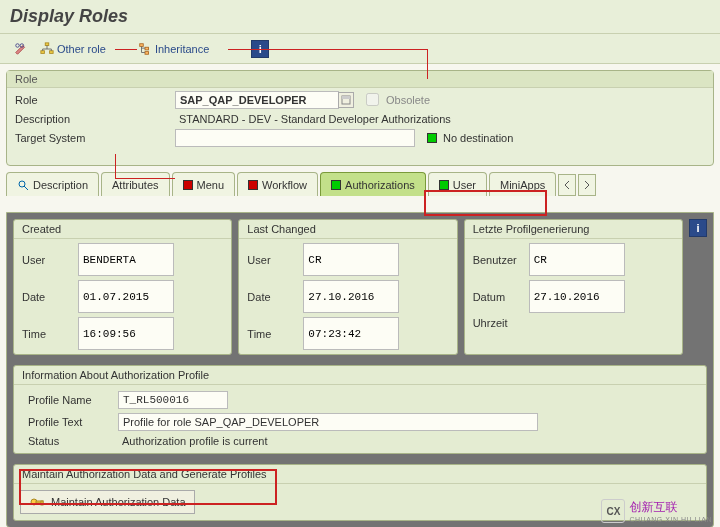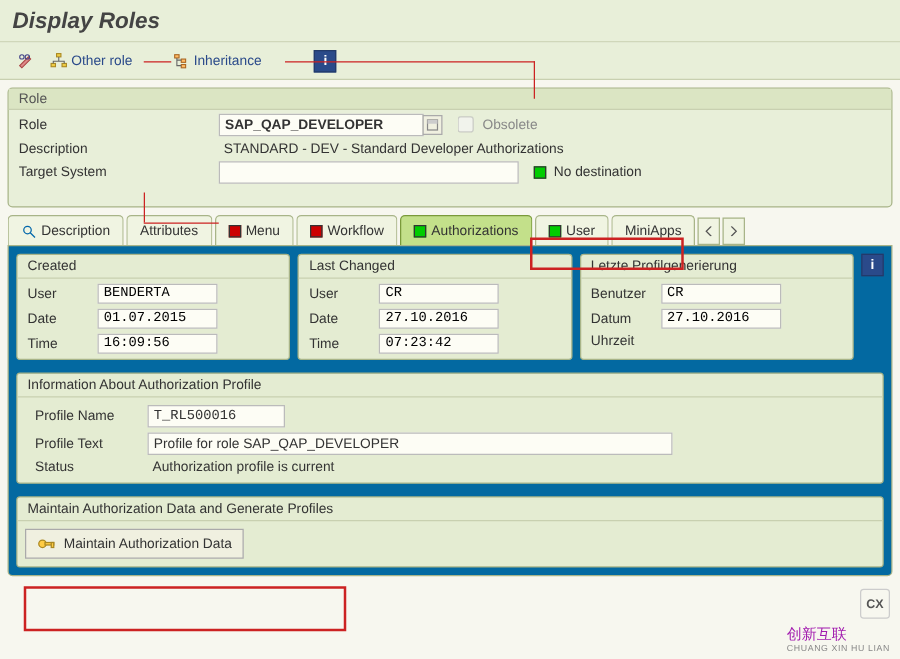--- a/index.html
+++ b/index.html
@@ -18,34 +18,34 @@
   .checkbox-wrap { display: inline-flex; align-items: center; gap: 4px; color: #888; margin-left: 8px; }
   .f4-icon { width: 16px; height: 16px; border: 1px solid #aaa; background: #f0f0e0; margin-left: -1px; display: inline-flex; align-items: center; justify-content: center; }
   .status-sq { width: 10px; height: 10px; display: inline-block; border: 1px solid #333; }
   .status-green { background: #0c0; }
   .status-red { background: #c00; }
   .tabs { display: flex; padding: 0 6px; margin-top: 4px; gap: 2px; align-items: flex-end; }
   .tab { display: inline-flex; align-items: center; gap: 4px; padding: 4px 10px; border: 1px solid #a8b488; border-bottom: none; border-radius: 4px 4px 0 0; background: #f0f4e2; cursor: pointer; height: 24px; }
   .tab.active { background: #c3e08a; border-color: #7a9a3a; font-weight: normal; }
   .tab-icon { width: 12px; height: 12px; display: inline-block; }
   .tab-nav { width: 18px; height: 22px; background: #f0f4e2; border: 1px solid #a8b488; display: inline-flex; align-items: center; justify-content: center; cursor: pointer; }
-  .content { margin: 0 6px 6px 6px; border: 1px solid #a8b488; background: #0369a1; padding: 6px; border-radius: 0 0 4px 4px; }
+  .content { margin: 16px 6px 6px 6px; border: 1px solid #a8b488; background: #737373; padding: 6px; border-radius: 0 0 4px 4px; }
   .grid3 { display: flex; gap: 6px; }
   .group { flex: 1; border: 1px solid #a8b488; border-radius: 3px; background: #e4ecd2; }
   .group-hdr { font-size: 11px; padding: 3px 8px; border-bottom: 1px solid #c8d0b0; }
   .group-body { padding: 2px 4px; }
   .gf-row { display: flex; align-items: center; padding: 2px 0; }
   .gf-lbl { width: 60px; padding-left: 4px; }
-  .gf-val { background: #fdfdf5; border: 1px solid #bbb; padding: 1px 4px; height: 16px; font-size: 11px; width: 96px; font-family: 'Courier New', monospace; }
+  .gf-val { background: #fdfdf5; border: 1px solid #bbb; padding: 1px 4px; height: 33px; font-size: 11px; width: 96px; font-family: 'Courier New', monospace; }
   .info-icon { width: 18px; height: 18px; background: #2a4a8a; color: #fff; font-weight: bold; display: inline-flex; align-items: center; justify-content: center; border: 1px solid #223a6a; }
   .btn-disp { display: inline-flex; align-items: center; gap: 6px; border: 1px solid #aaa; background: #f0f0e0; padding: 3px 8px; color: #333; cursor: pointer; }
   .btn-disp .keyic { width: 16px; height: 16px; }
   
   .hl { position: absolute; border: 2px solid #c22; pointer-events: none; }
-  .watermark { position: absolute; right: 8px; bottom: 4px; font-size: 10px; color: #888; display: flex; align-items: flex-end; gap: 4px; flex-direction: column; }
+  .watermark { position: absolute; right: 8px; bottom: 4px; font-size: 10px; color: #888; display: flex; align-items: flex-end; gap: 4px; }
   .watermark .logo { width: 24px; height: 24px; border-radius: 3px; border: 1px solid #ccc; display: flex; align-items: center; justify-content: center; font-weight: bold; color: #555; }
   
   .redline { position: absolute; background: #c22; pointer-events: none; }
 </style>
 </head>
 <body>
 
 <div class="title">Display Roles</div>
 
 <div class="toolbar">

